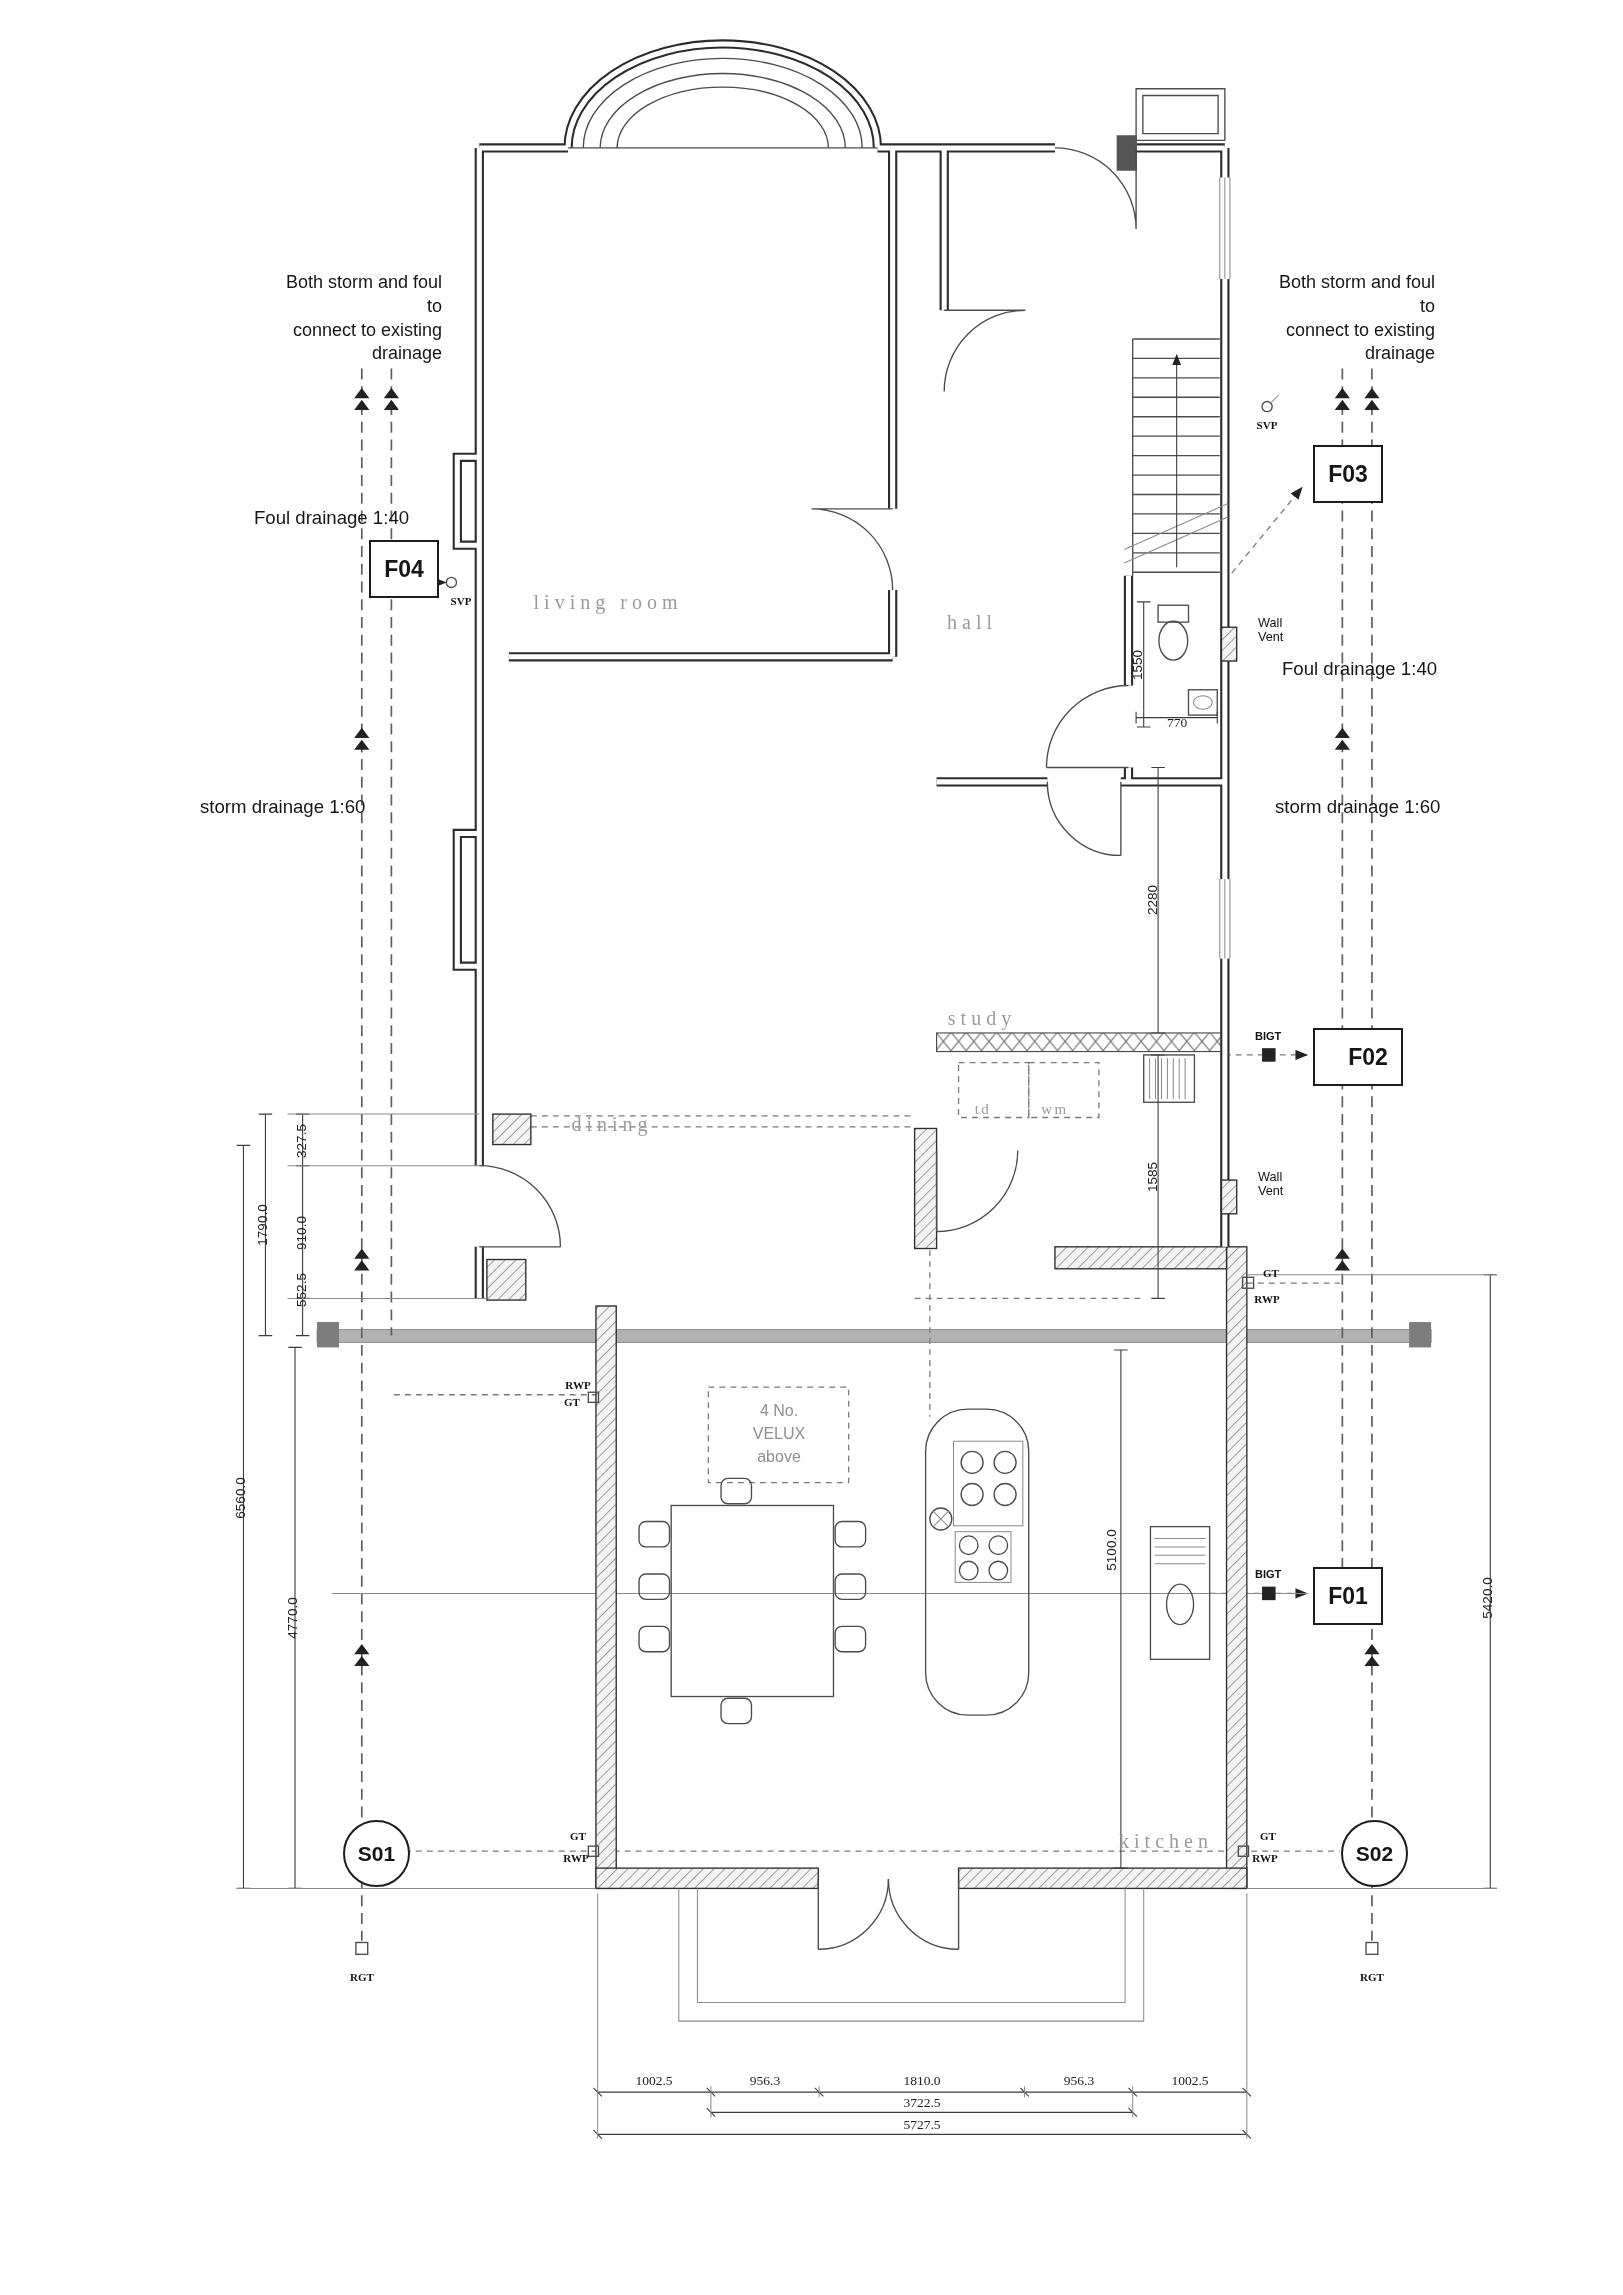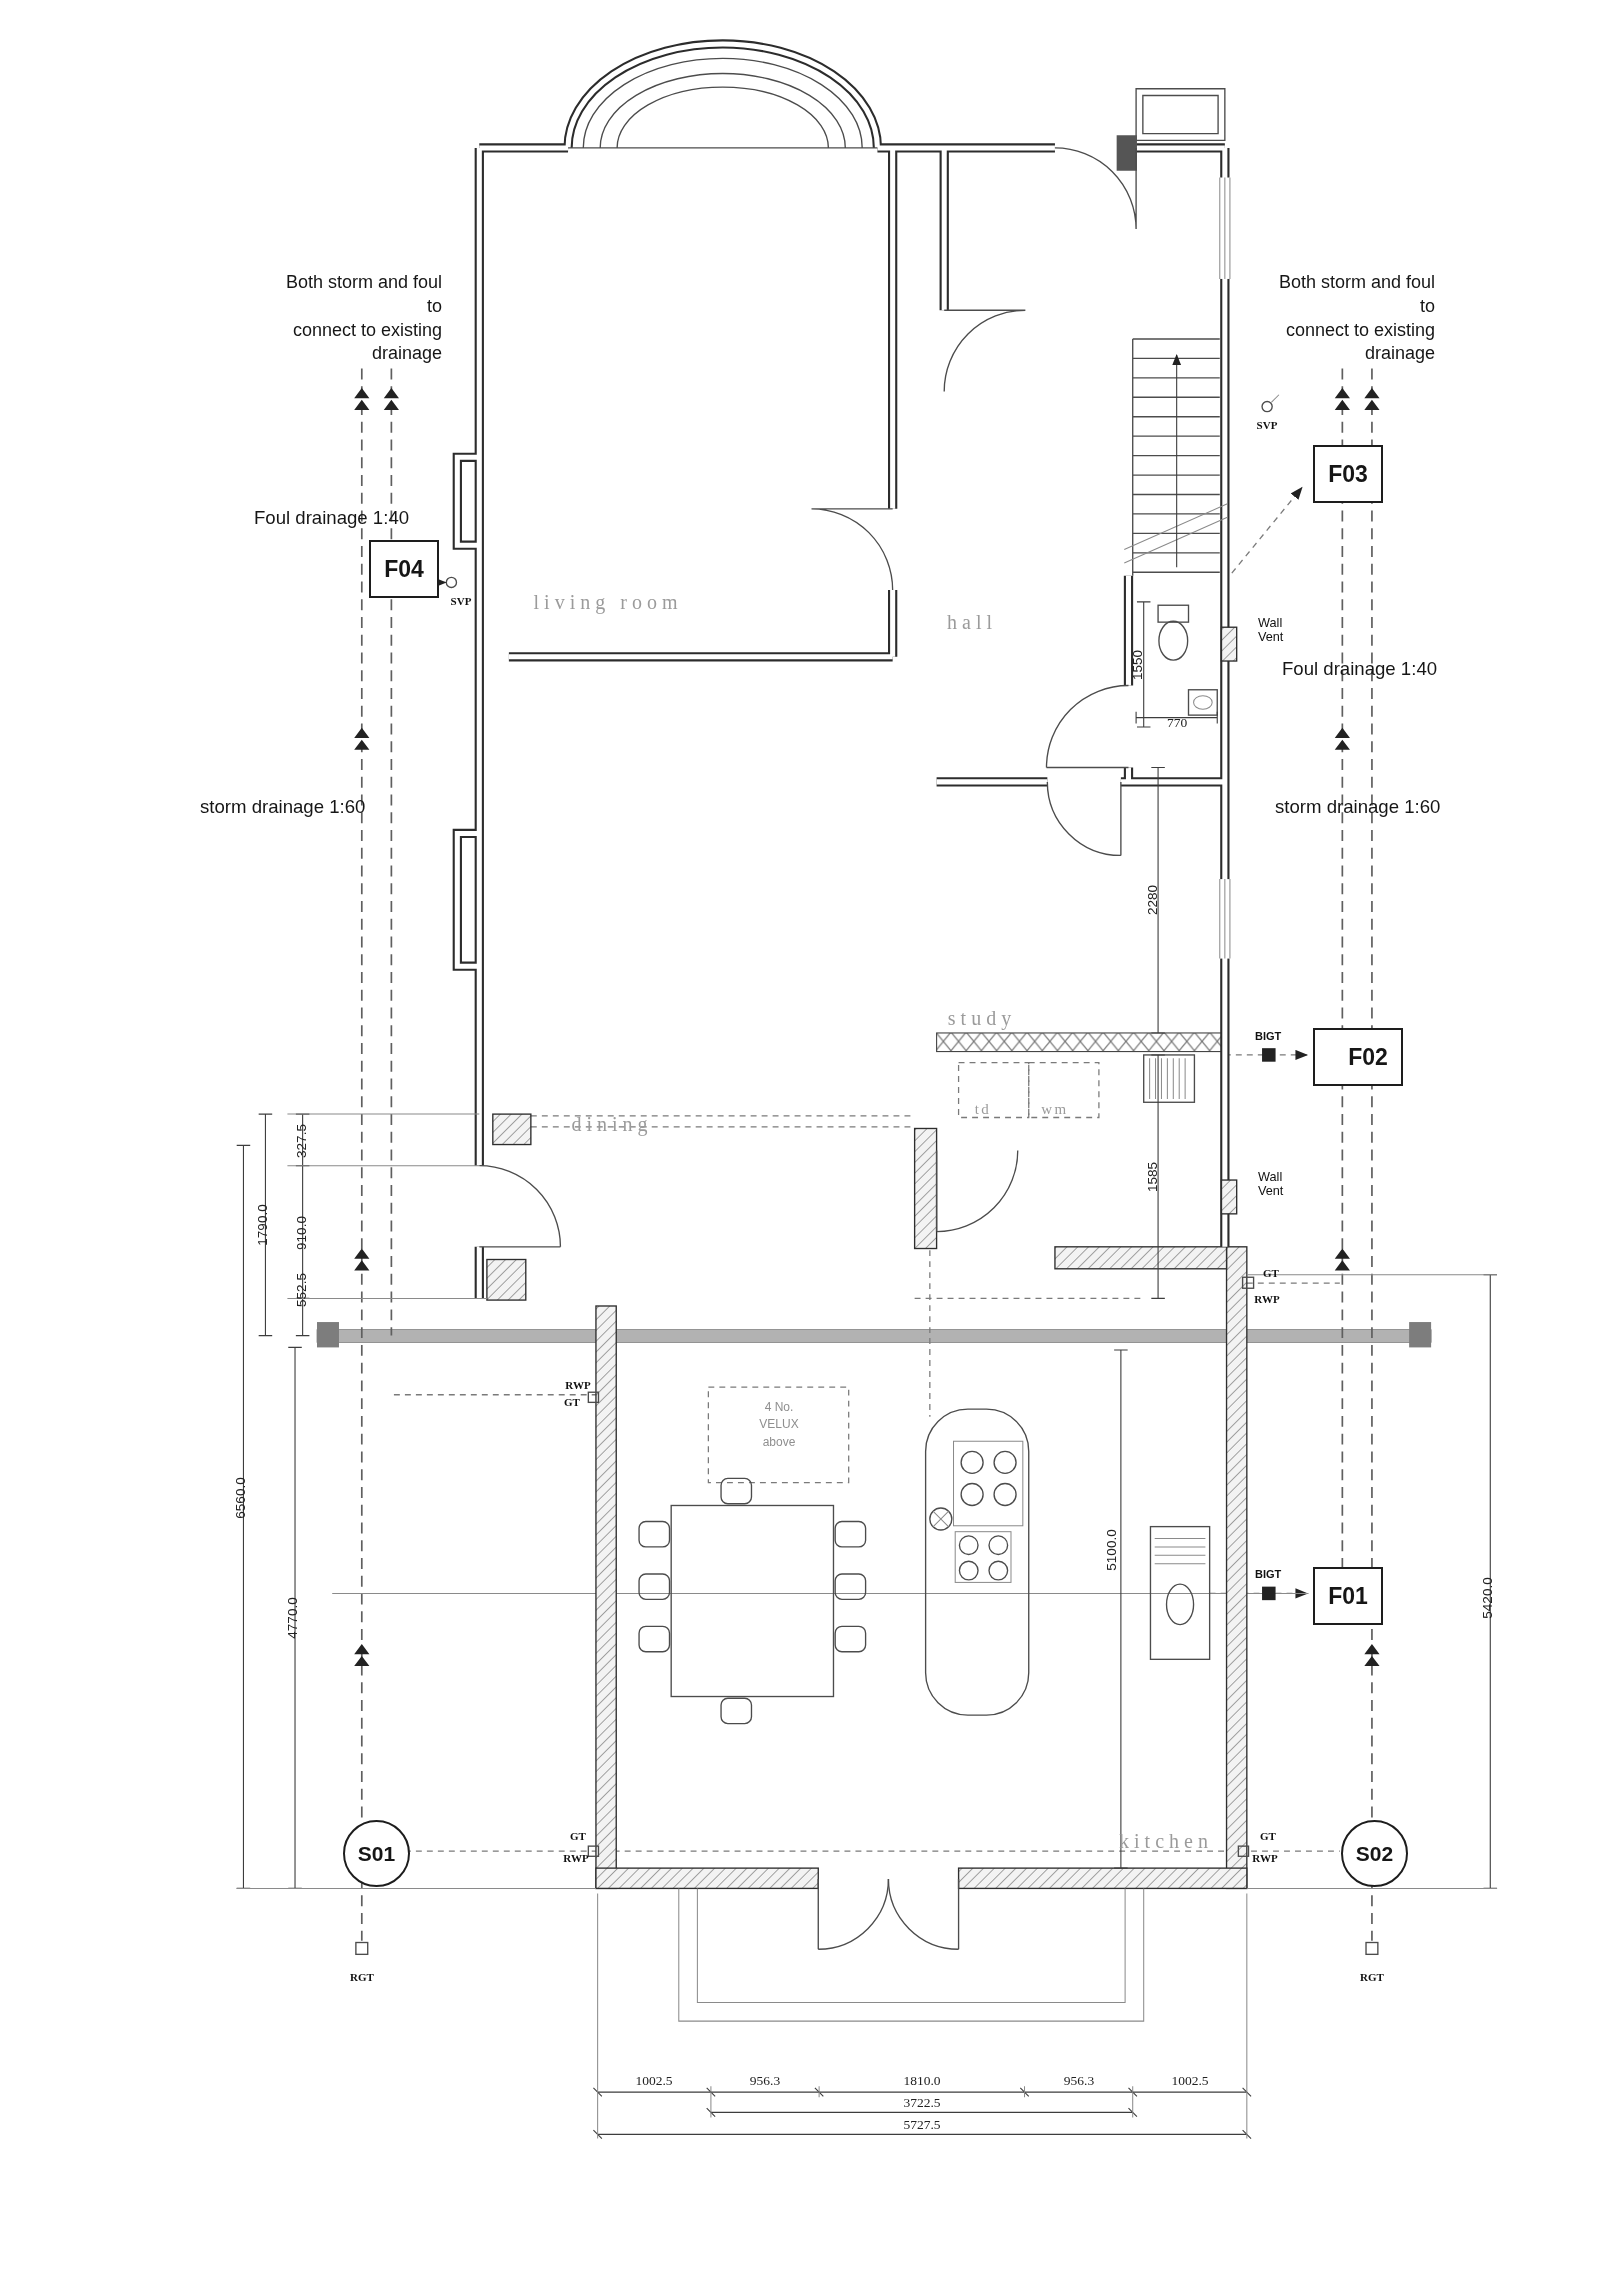--- a/index.html
+++ b/index.html
@@ -13,21 +13,21 @@
   .note{font-size:18px;line-height:1.32;width:169px;white-space:pre-line;text-align:right;}
   .dlabel{font-size:18.6px;}
   .room{color:#9b9b9b;font-size:20px;letter-spacing:5px;}
   .room-sm{color:#9b9b9b;font-size:15px;letter-spacing:2.5px;}
   .dim{font-size:13.5px;color:#222;}
   .tiny{font-size:11px;font-weight:bold;color:#111;}
   .mbox{position:absolute;width:66px;height:54px;border:2.5px solid #1d1d1d;background:#fff;
         display:flex;align-items:center;justify-content:center;font-size:23px;font-weight:bold;}
   .mcircle{position:absolute;width:63px;height:63px;border:2.5px solid #1d1d1d;border-radius:50%;
         background:#fff;display:flex;align-items:center;justify-content:center;font-size:21px;font-weight:bold;}
-  .velux{color:#8f8f8f;font-size:12px;line-height:1.45;text-align:center;width:140px;white-space:pre-line;}
+  .velux{color:#8f8f8f;font-size:16px;line-height:1.45;text-align:center;width:140px;white-space:pre-line;}
   
   .w-out{stroke:#2c2c2c;stroke-width:11;fill:none;}
   .w-in{stroke:#ffffff;stroke-width:6;fill:none;}
   .thin{stroke:#4c4c4c;stroke-width:1.6;fill:none;}
   .thin2{stroke:#8a8a8a;stroke-width:1.2;fill:none;}
   .dash{stroke:#5f5f5f;stroke-width:2;fill:none;stroke-dasharray:13 8;}
   .dash2{stroke:#7a7a7a;stroke-width:1.5;fill:none;stroke-dasharray:7 6;}
   .dimline{stroke:#3d3d3d;stroke-width:1.3;fill:none;}
   .newwall{fill:url(#hatch);stroke:#2e2e2e;stroke-width:1.6;}
   .xbeam{fill:url(#xh);stroke:#444;stroke-width:1.3;}

